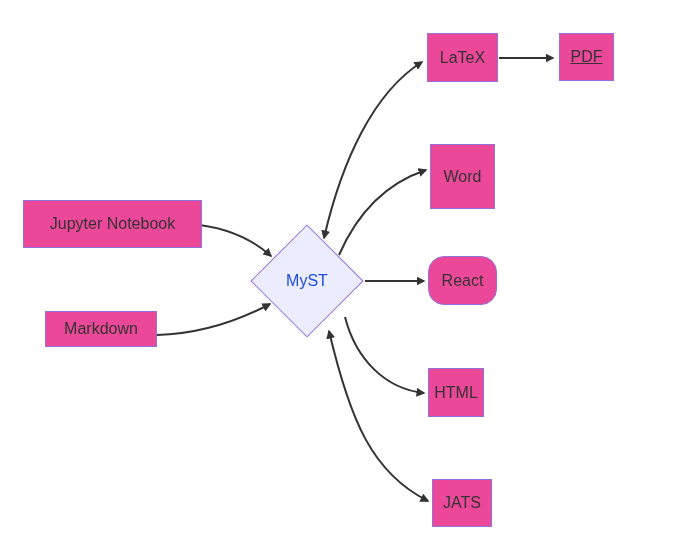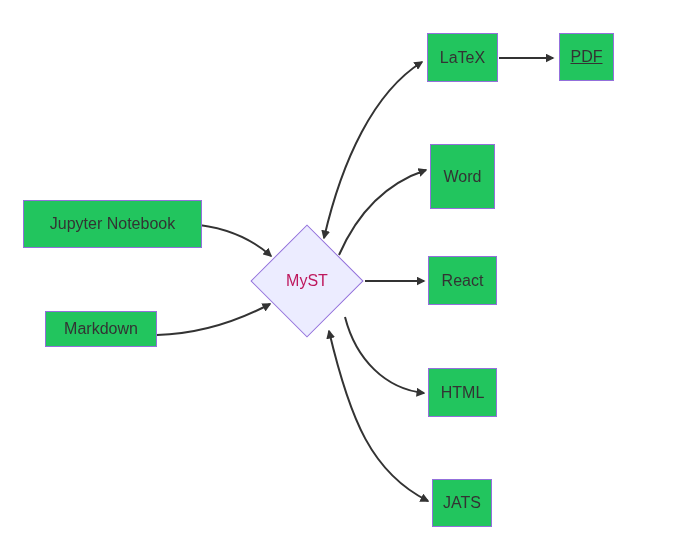--- a/index.html
+++ b/index.html
@@ -23,21 +23,21 @@
     height: 556px;
   }
   .edge {
     stroke: #333333;
     stroke-width: 2;
     fill: none;
   }
   .node {
     position: absolute;
     box-sizing: border-box;
-    background: #22c55e;
+    background: #ec4899;
     border: 1.5px solid #9370DB;
     color: #333333;
     font-size: 16px;
     display: flex;
     align-items: center;
     justify-content: center;
     white-space: nowrap;
   }
   .diamond-shape {
     position: absolute;
@@ -52,30 +52,30 @@
   }
   .diamond-label {
     position: absolute;
     left: 251px;
     top: 241px;
     width: 112px;
     height: 80px;
     display: flex;
     align-items: center;
     justify-content: center;
-    color: #be185d;
+    color: #1d4ed8;
     font-size: 16px;
   }
   .node-jupyter { left: 23px;  top: 200px; width: 179px; height: 48px; }
   .node-markdown{ left: 45px;  top: 311px; width: 112px; height: 36px; }
   .node-latex   { left: 427px; top: 33px;  width: 71px;  height: 49px; }
   .node-pdf     { left: 559px; top: 33px;  width: 55px;  height: 48px; text-decoration: underline; }
   .node-word    { left: 430px; top: 144px; width: 65px;  height: 65px; }
-  .node-react   { left: 428px; top: 256px; width: 69px;  height: 49px; }
-  .node-html    { left: 428px; top: 368px; width: 69px;  height: 49px; }
+  .node-react   { left: 428px; top: 256px; width: 69px;  height: 49px; border-radius: 16px; }
+  .node-html    { left: 428px; top: 368px; width: 56px;  height: 49px; }
   .node-jats    { left: 432px; top: 479px; width: 60px;  height: 48px; }
 </style>
 </head>
 <body>
 
 <div class="canvas">
 
   <svg class="edges-layer" width="680" height="556" viewBox="0 0 680 556" xmlns="http://www.w3.org/2000/svg">
     <defs>
       <marker id="arrowEnd" orient="auto" markerWidth="9" markerHeight="9" refX="7.5" refY="4.5" markerUnits="userSpaceOnUse">

